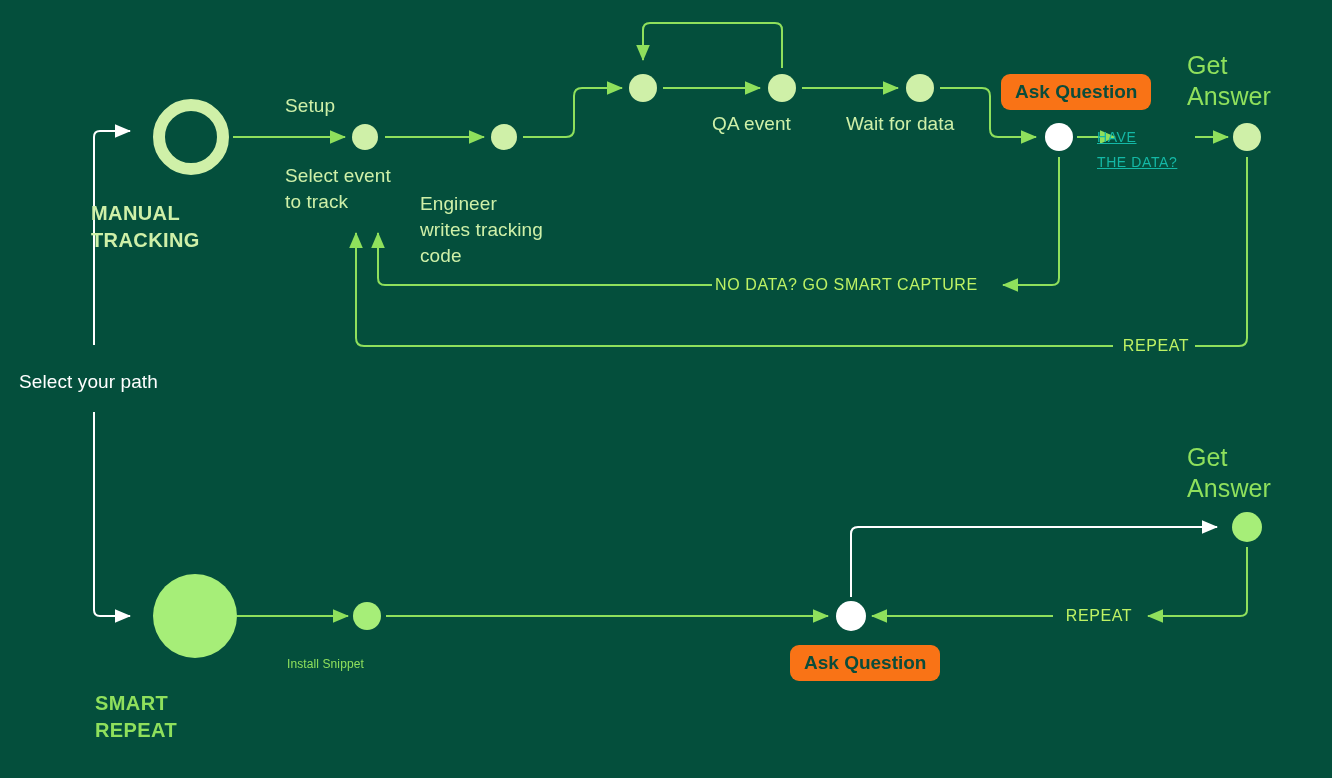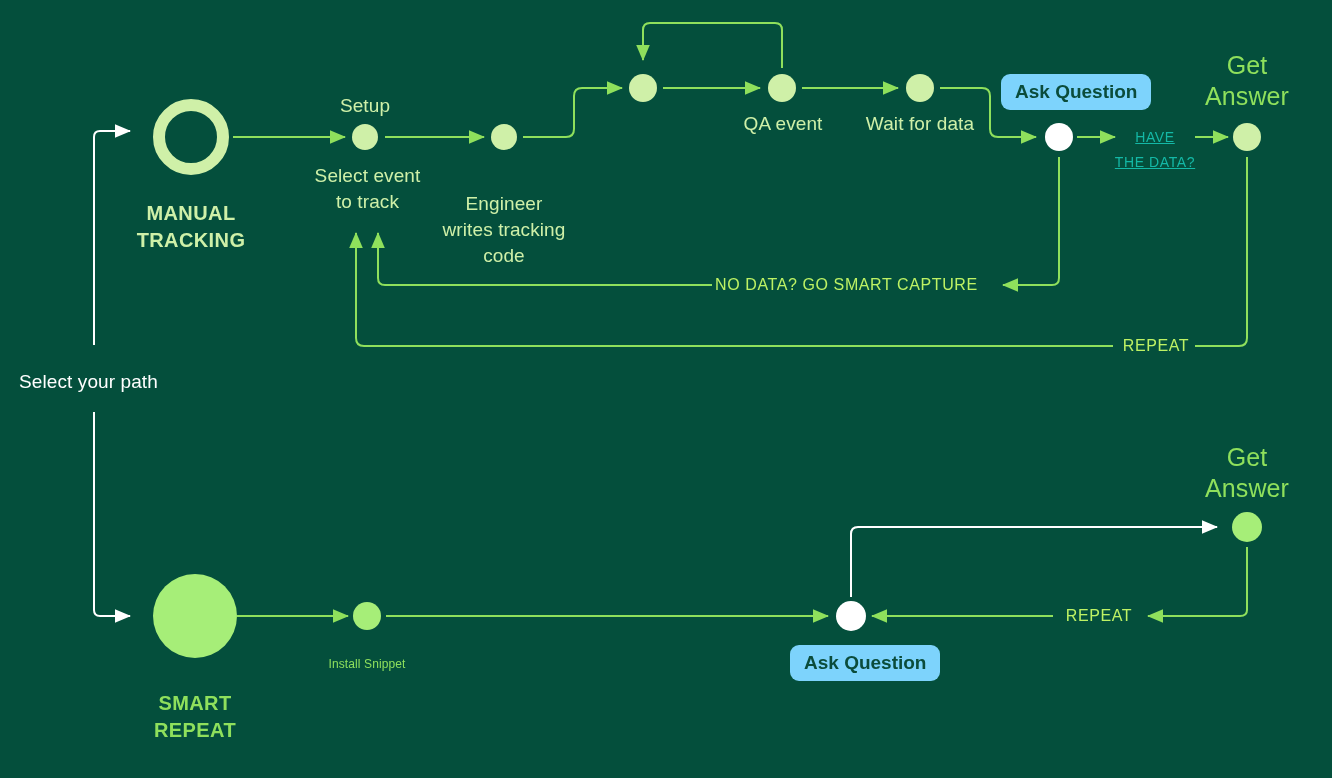--- a/index.html
+++ b/index.html
@@ -10,21 +10,21 @@
     overflow:hidden;
     position:relative;
   }
   #stage{position:absolute;left:0;top:0;width:1332px;height:778px;}
   svg.layer{position:absolute;left:0;top:0;width:1332px;height:778px;overflow:visible;}
   .lbl{
     position:absolute;
     color:#CFF0A8;
     font-size:19px;
     line-height:26px;
-    text-align:center;
+    text-align:left;
     white-space:pre-line;
     letter-spacing:0.1px;
   }
   .lbl.bright{color:#8FE05C;}
   .lbl.white{color:#FFFFFF;}
   .lbl.caps{
     font-weight:700;
     font-size:20px;
     line-height:27px;
     letter-spacing:0.4px;
@@ -34,21 +34,21 @@
     letter-spacing:0.6px;
     color:#bef264;
     line-height:20px;
   }
   .lbl.big{
     font-size:25px;
     line-height:31px;
   }
   .badge{
     position:absolute;
-    background:#7dd3fc;
+    background:#f97316;
     color:#0B4C3B;
     font-size:19px;
     font-weight:600;
     border-radius:9px;
     padding:7px 14px 8px 14px;
     white-space:nowrap;
     line-height:21px;
   }
 </style>
 </head>

